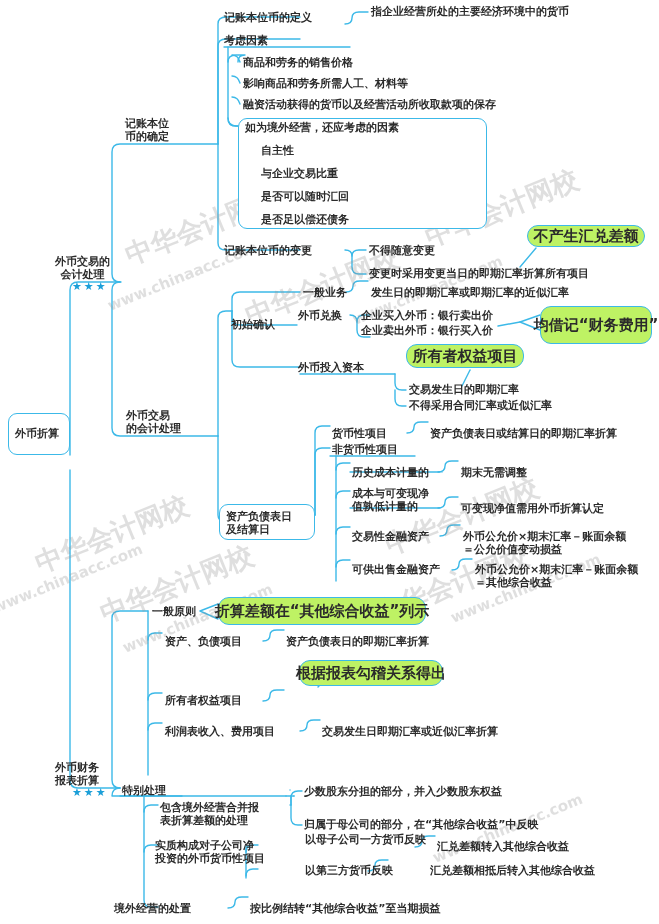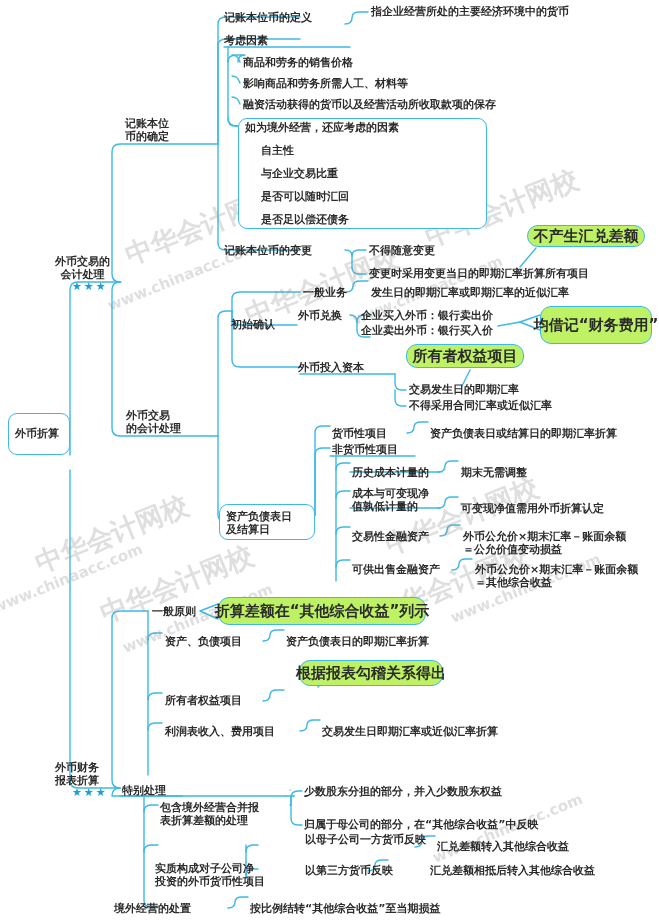--- a/index.html
+++ b/index.html
@@ -289,21 +289,21 @@
   <div class="lbl" style="left:165px;top:725px;">利润表收入、费用项目</div>
   <div class="lbl" style="left:322px;top:725px;">交易发生日即期汇率或近似汇率折算</div>
 
   <div class="lbl" style="left:122px;top:784px;">特别处理</div>
 
   <div class="lbl" style="left:160px;top:801px;">包含境外经营合并报
 表折算差额的处理</div>
   <div class="lbl" style="left:304px;top:785px;">少数股东分担的部分，并入少数股东权益</div>
   <div class="lbl" style="left:304px;top:818px;">归属于母公司的部分，在“其他综合收益”中反映</div>
 
-  <div class="lbl" style="left:155px;top:839px;margin-top:23px;">实质构成对子公司净
+  <div class="lbl" style="left:155px;top:839px;">实质构成对子公司净
 投资的外币货币性项目</div>
   <div class="lbl" style="left:305px;top:833px;">以母子公司一方货币反映</div>
   <div class="lbl" style="left:437px;top:840px;">汇兑差额转入其他综合收益</div>
   <div class="lbl" style="left:305px;top:864px;">以第三方货币反映</div>
   <div class="lbl" style="left:390px;top:864px;margin-left:40px;">汇兑差额相抵后转入其他综合收益</div>
 
   <div class="lbl" style="left:114px;top:902px;">境外经营的处置</div>
   <div class="lbl" style="left:250px;top:902px;">按比例结转“其他综合收益”至当期损益</div>
 
 </div>

